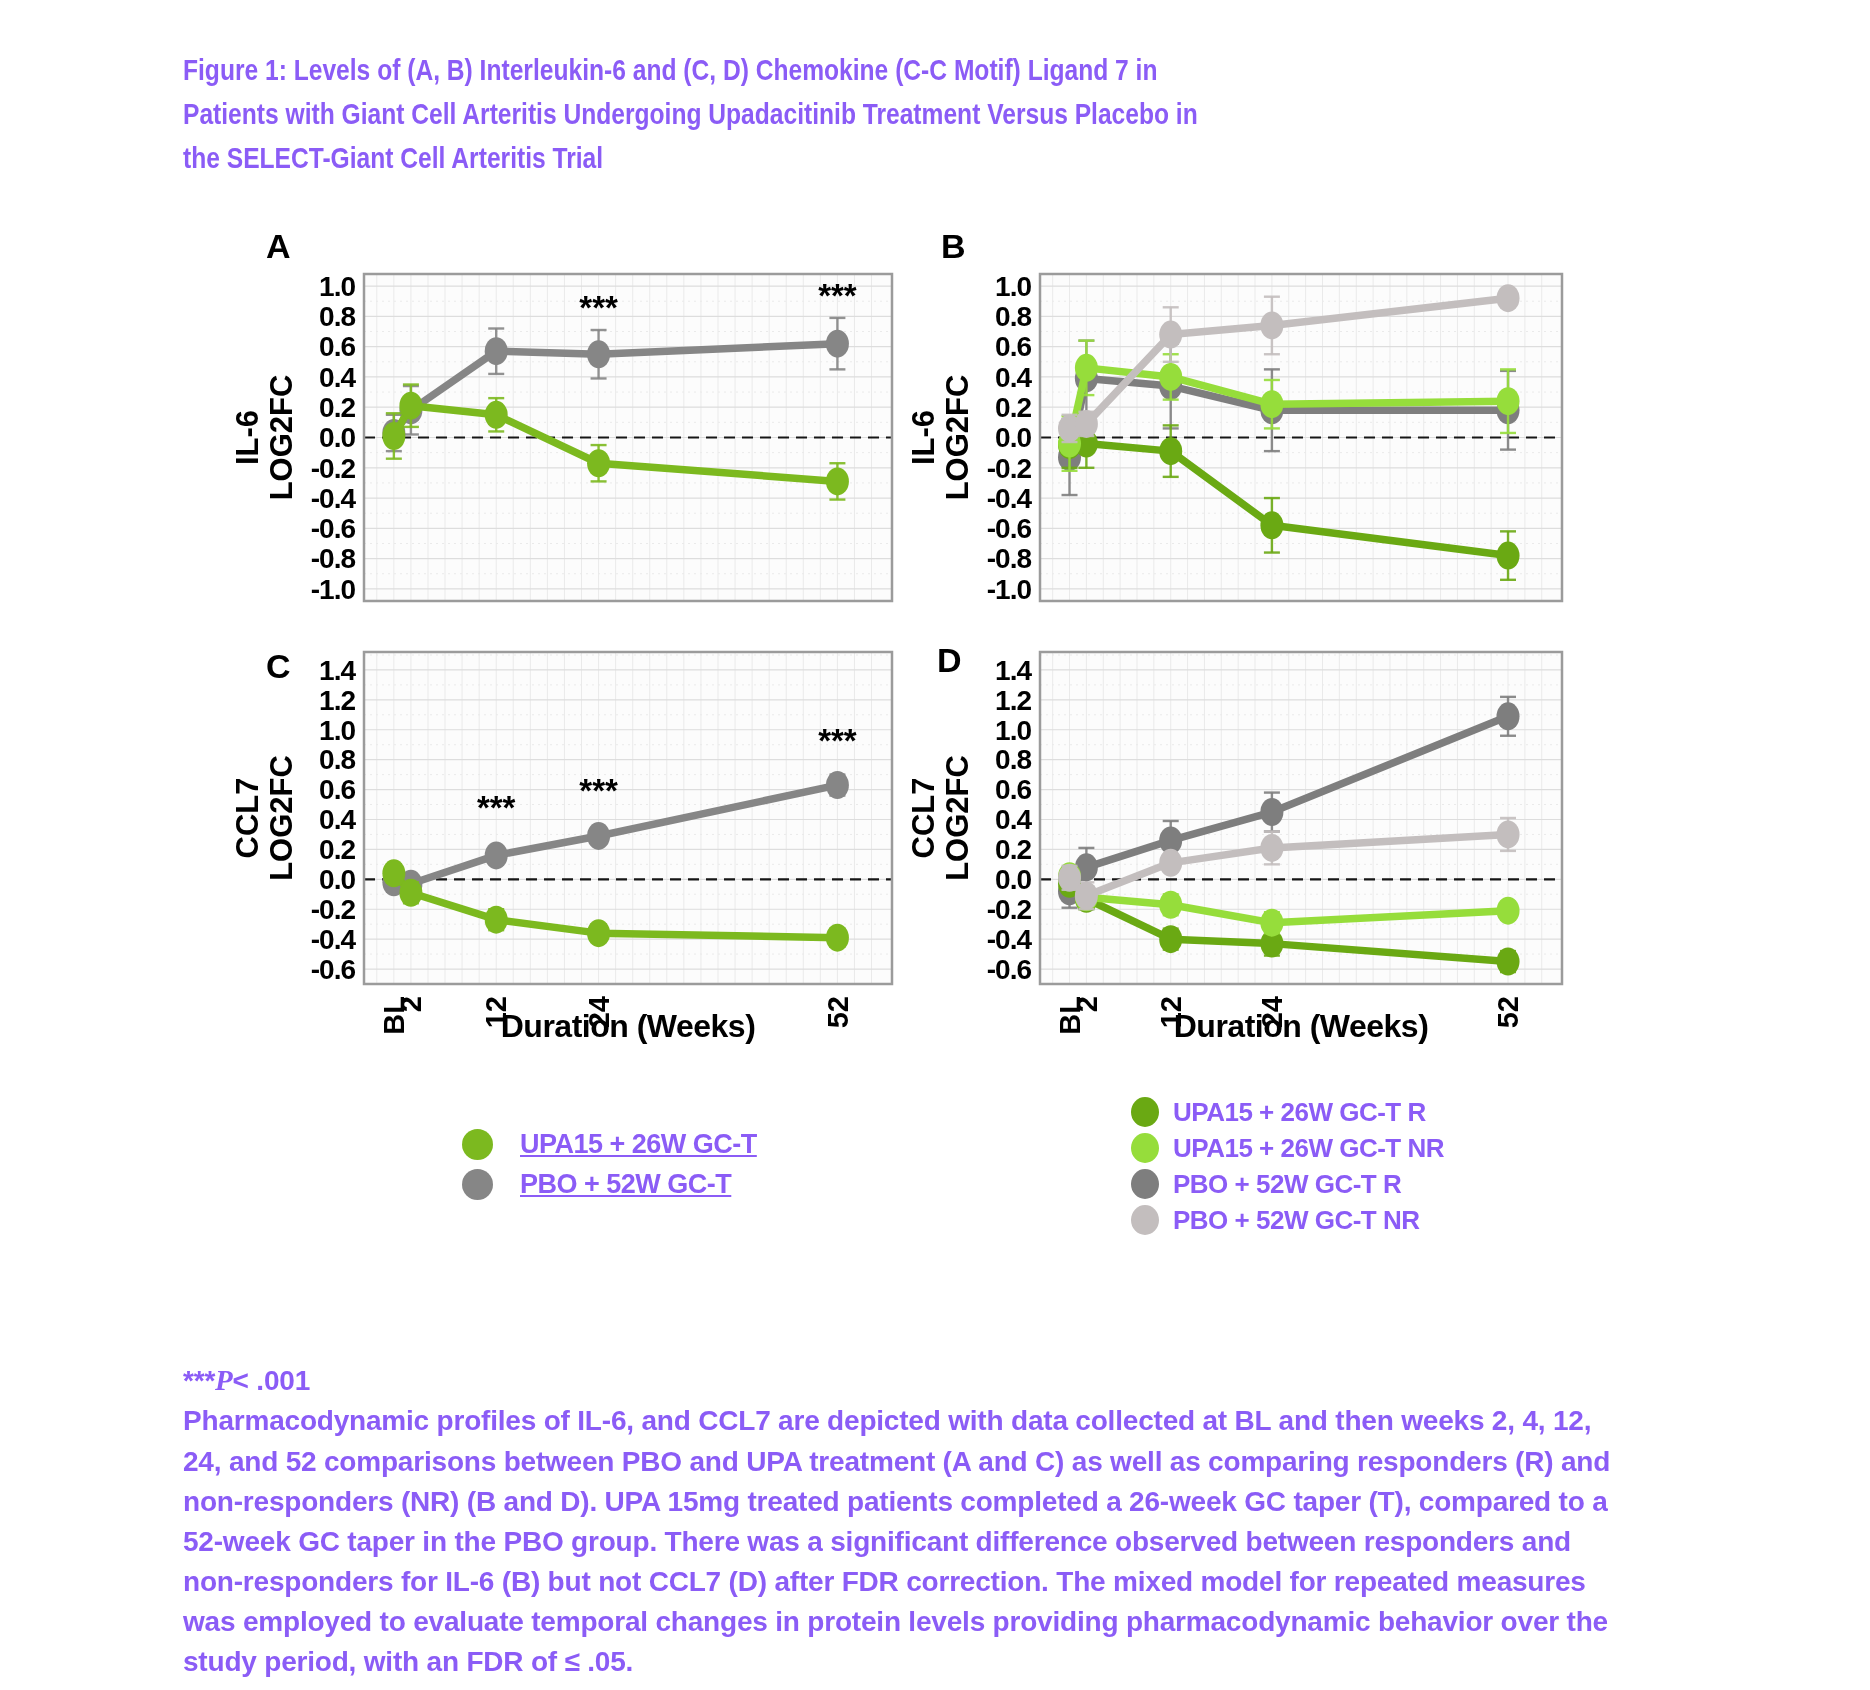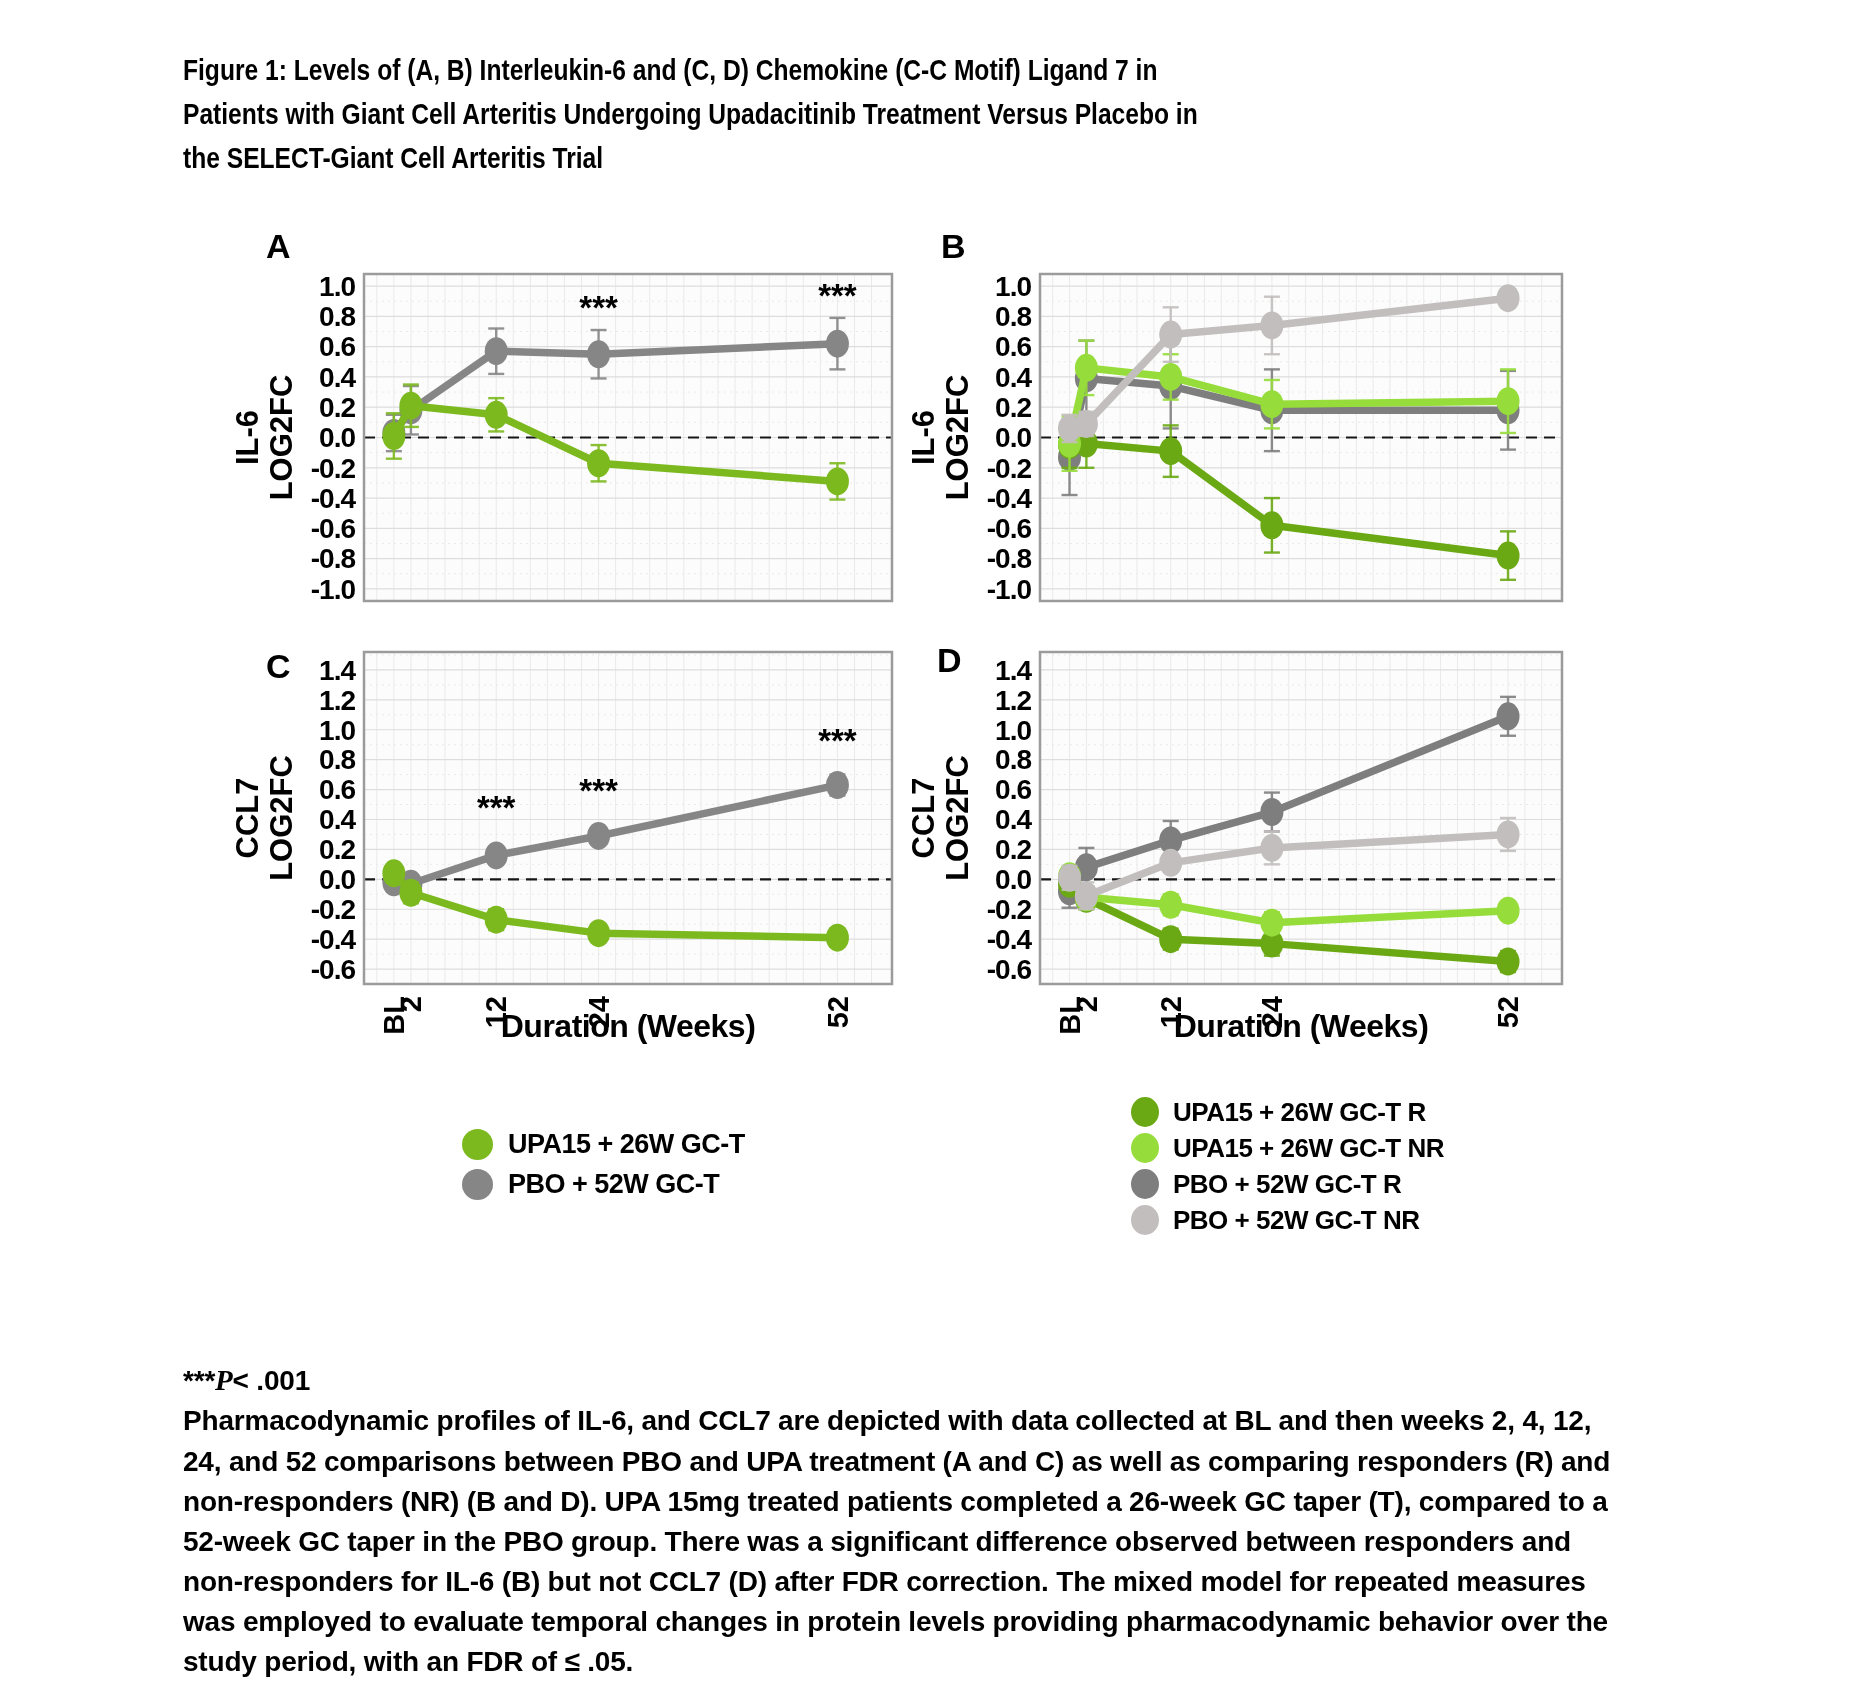--- a/index.html
+++ b/index.html
@@ -1,26 +1,26 @@
 <!DOCTYPE html>
 <html><head>
 <meta charset="utf-8">
 <style>
   html,body{margin:0;padding:0;background:#ffffff;}
   .page{position:relative;width:1870px;height:1690px;background:#ffffff;
-        font-family:"Liberation Sans",sans-serif;color:#000000;overflow:hidden;}
+        font-family:"Liberation Sans",sans-serif;color:#8b5cf6;overflow:hidden;}
   .fig-title{position:absolute;left:183px;top:48px;width:1500px;
         font-size:30px;font-weight:bold;line-height:1.47;white-space:pre-line;
         transform:scaleX(0.82);transform-origin:0 0;letter-spacing:0;}
   #charts{position:absolute;left:0;top:0;}
   .legend{position:absolute;text-align:center;}
   .legend-a{left:462px;top:1124px;}
   .legend-b{left:1131px;top:1094px;}
   .legend-row{display:flex;align-items:center;}
-  .legend-a .legend-row{height:40px;gap:15px;}
+  .legend-a .legend-row{height:40px;gap:27px;text-decoration:underline;}
   .legend-b .legend-row{height:36px;gap:14px;}
   .legend-dot{border-radius:50%;flex:0 0 auto;}
   .legend-a .legend-dot{width:31px;height:31px;}
   .legend-b .legend-dot{width:28px;height:30px;}
   .legend-label{font-weight:bold;white-space:nowrap;letter-spacing:-0.5px;}
   .legend-a .legend-label{font-size:27px;}
   .legend-b .legend-label{font-size:26px;}
   .footnote{position:absolute;left:183px;top:1360px;width:1440px;
         font-size:28px;line-height:1.43;letter-spacing:-0.2px;font-weight:bold;}
   .footnote .sig-line{display:block;}

